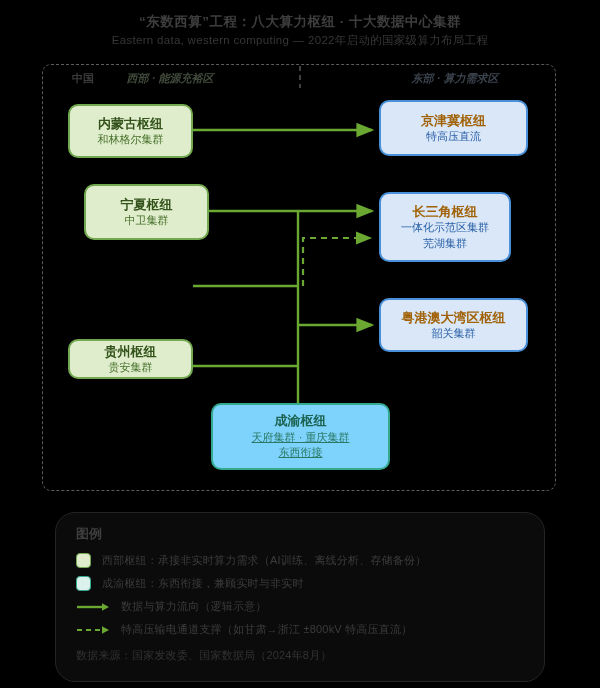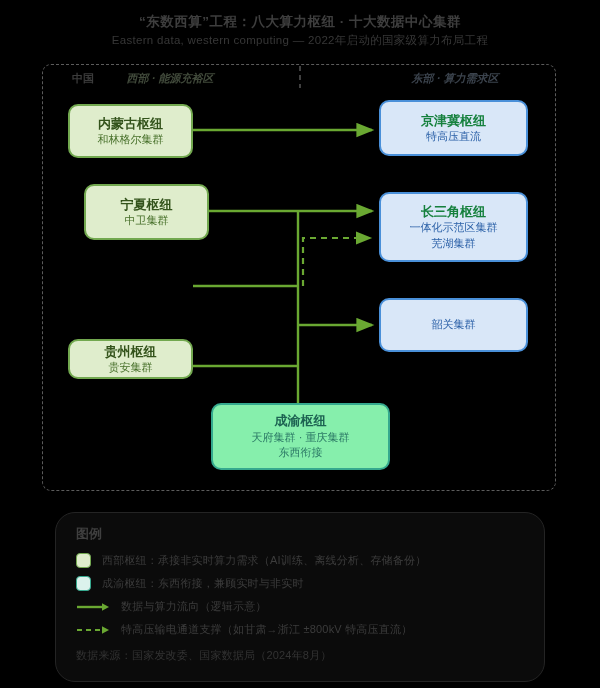--- a/index.html
+++ b/index.html
@@ -32,25 +32,25 @@
     position:absolute;border-radius:10px;box-sizing:border-box;z-index:2;
     display:flex;flex-direction:column;justify-content:center;align-items:center;
     text-align:center;padding:4px 6px;
   }
   .hub .hub-title{font-size:13px;font-weight:bold;line-height:1.35;}
   .hub .hub-sub{font-size:11px;line-height:1.4;}
   .hub.west{background:#dfedcc;border:2px solid #72a84f;}
   .hub.west .hub-title{color:#33531b;}
   .hub.west .hub-sub{color:#47702a;}
   .hub.east{background:#d9e7f8;border:2px solid #4a90d9;}
-  .hub.east .hub-title{color:#15803d;}
+  .hub.east .hub-title{color:#a16207;}
   .hub.east .hub-sub{color:#2d62a8;}
-  .hub.bridge{background:#86efac;border:2px solid #35a98e;}
+  .hub.bridge{background:#7dd3fc;border:2px solid #35a98e;}
   .hub.bridge .hub-title{color:#1d6352;}
-  .hub.bridge .hub-sub{color:#2c7a66;}
+  .hub.bridge .hub-sub{color:#2c7a66;text-decoration:underline;}
   .flow-svg{position:absolute;left:0;top:0;z-index:1;pointer-events:none;}
   .legend{
     position:absolute;left:55px;top:512px;width:490px;height:170px;
     background:#0b0b0b;border:1px solid #242424;border-radius:20px;
     box-sizing:border-box;padding:12px 20px 10px 20px;
   }
   .legend-header{font-size:13px;font-weight:bold;color:#3f3f3f;margin-bottom:10px;}
   .legend-row{display:flex;align-items:center;gap:11px;margin-bottom:8px;}
   .swatch{width:15px;height:15px;border-radius:4px;box-sizing:border-box;flex:0 0 auto;}
   .swatch.west{background:#dfedcc;border:1.5px solid #72a84f;}
@@ -110,26 +110,27 @@
   </div>
   <div class="hub west" style="left:68px;top:339px;width:125px;height:40px;">
     <div class="hub-title">贵州枢纽</div>
     <div class="hub-sub">贵安集群</div>
   </div>
 
   <div class="hub east" style="left:379px;top:100px;width:149px;height:56px;">
     <div class="hub-title">京津冀枢纽</div>
     <div class="hub-sub">特高压直流</div>
   </div>
-  <div class="hub east" style="left:379px;top:192px;width:149px;height:70px;">
+  <div class="hub east" style="left:379px;top:192px;width:132px;height:70px;">
     <div class="hub-title">长三角枢纽</div>
     <div class="hub-sub">一体化示范区集群</div>
     <div class="hub-sub">芜湖集群</div>
   </div>
   <div class="hub east" style="left:379px;top:298px;width:149px;height:54px;">
+    <div class="hub-title">粤港澳大湾区枢纽</div>
     <div class="hub-sub">韶关集群</div>
   </div>
 
   <div class="hub bridge" style="left:211px;top:403px;width:179px;height:67px;">
     <div class="hub-title">成渝枢纽</div>
     <div class="hub-sub">天府集群 · 重庆集群</div>
     <div class="hub-sub">东西衔接</div>
   </div>
 
   <div class="legend">

